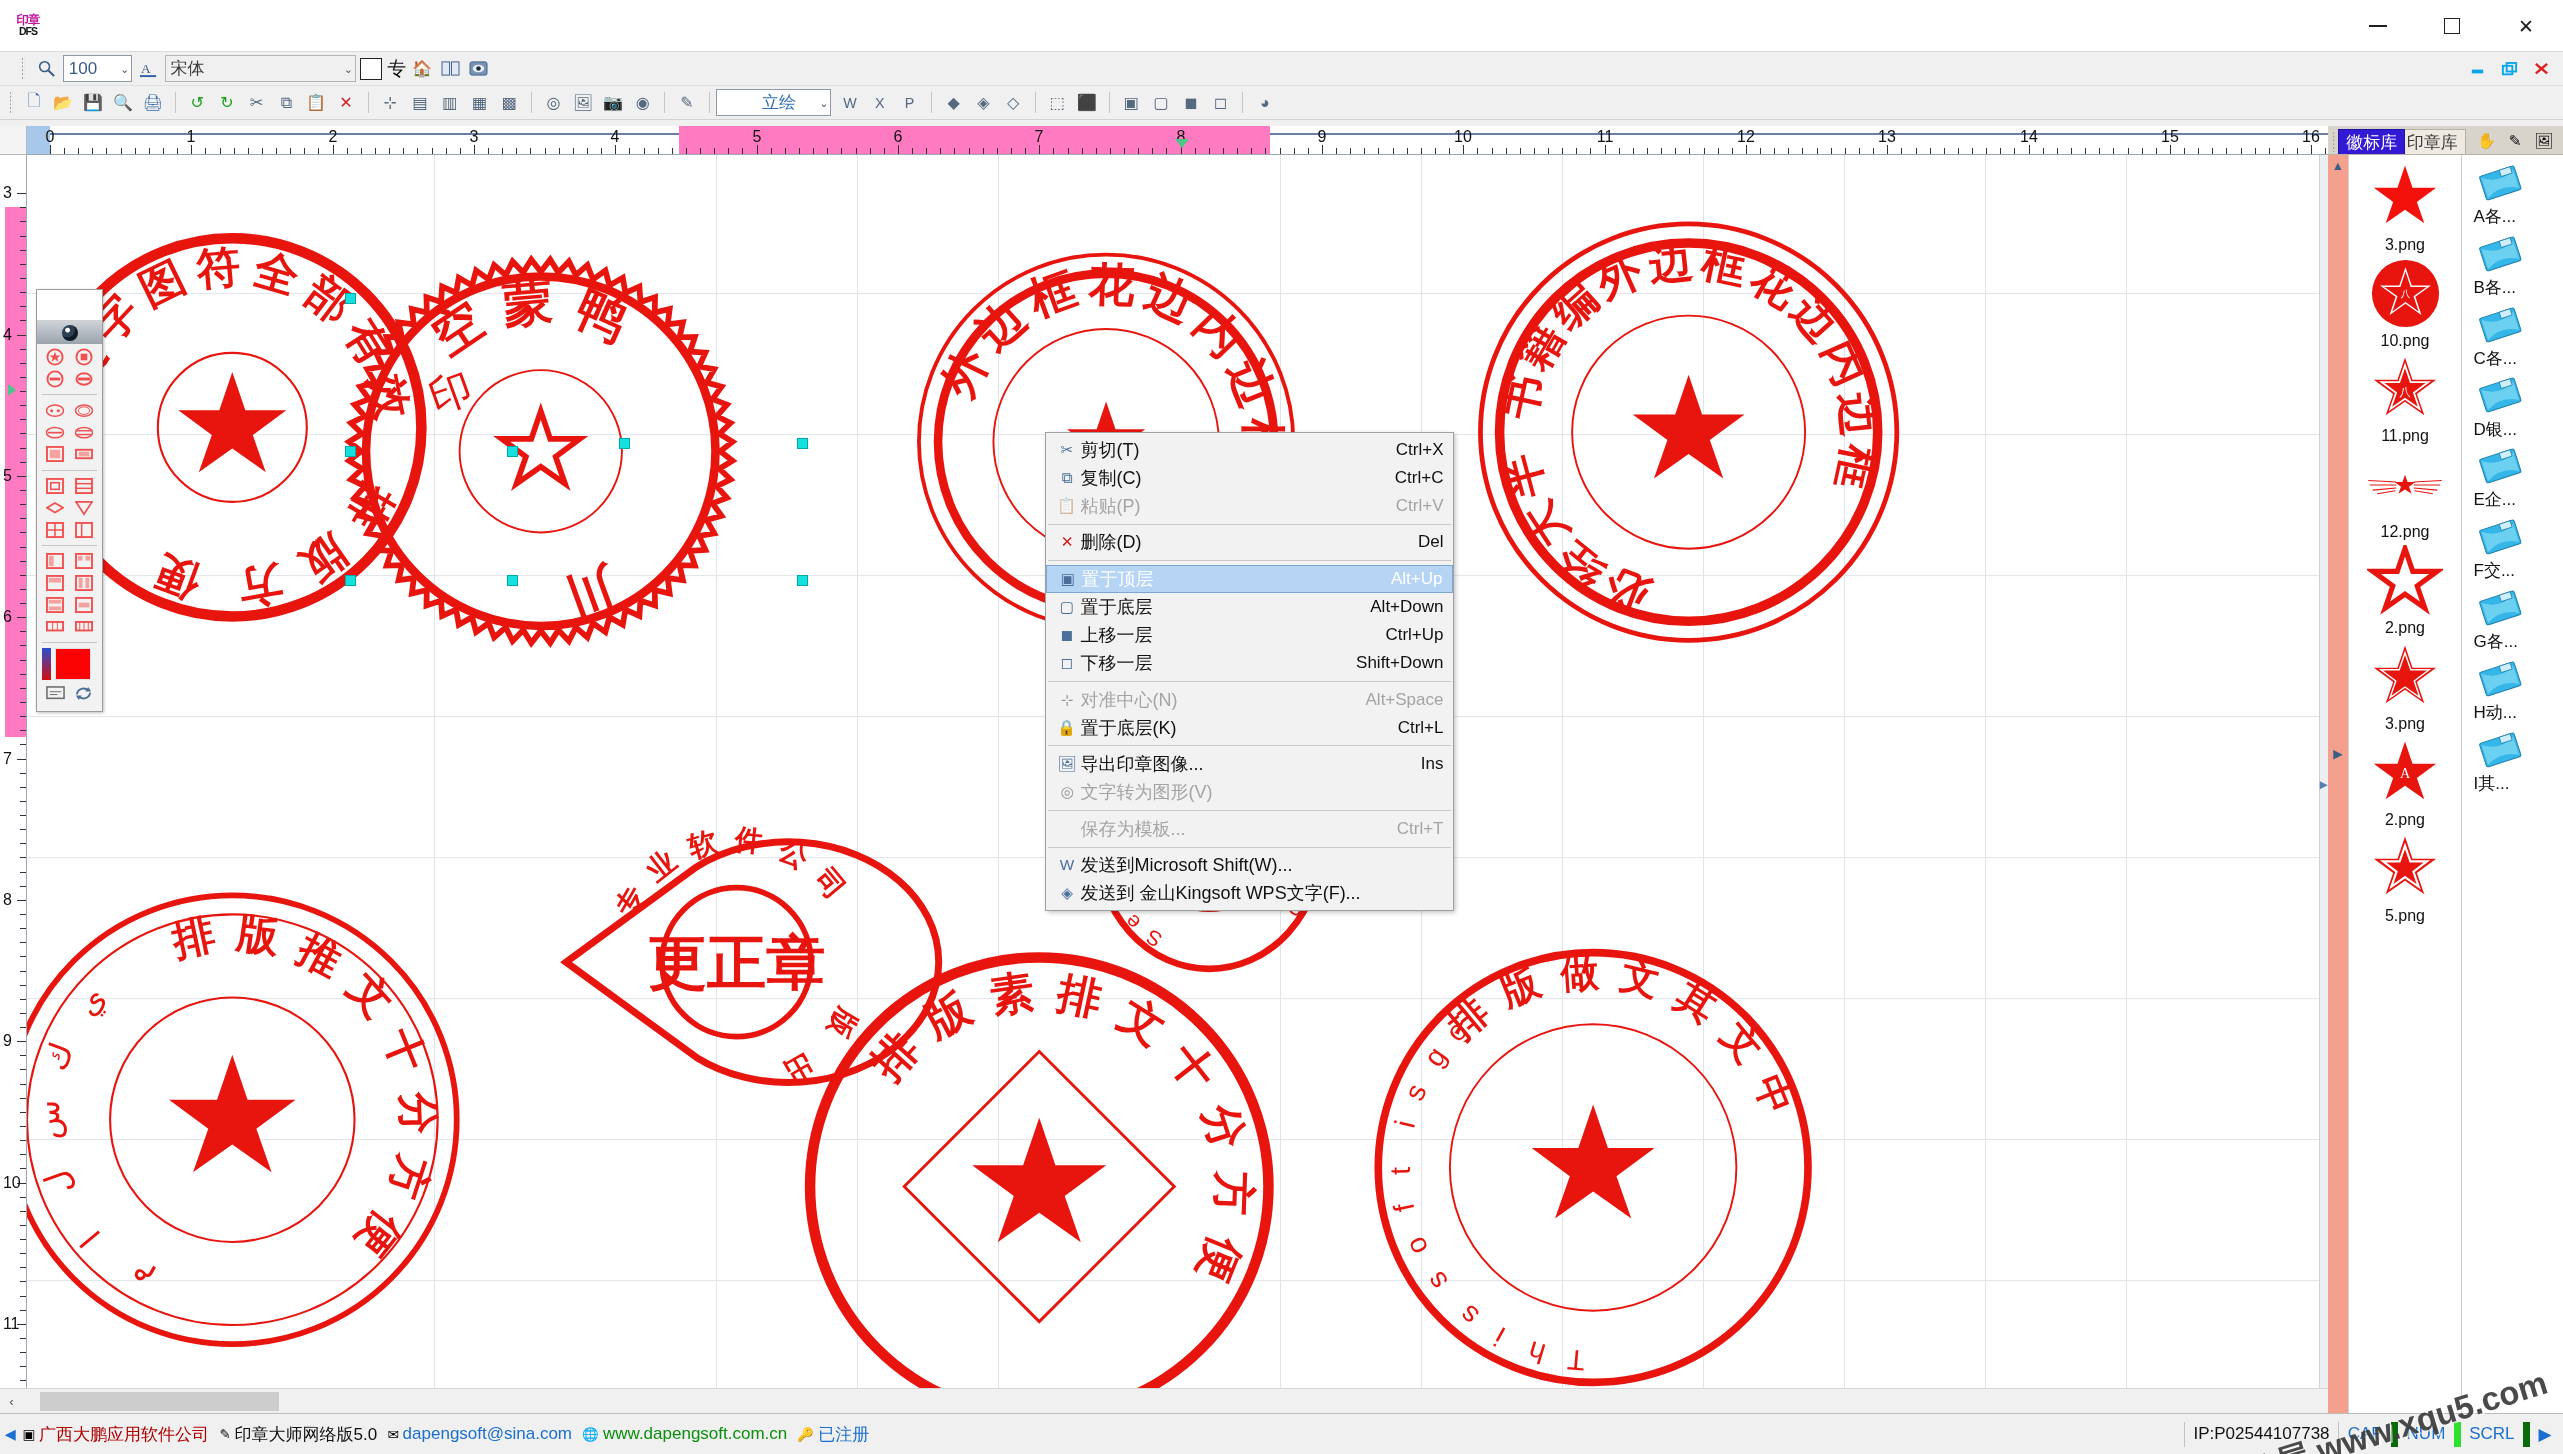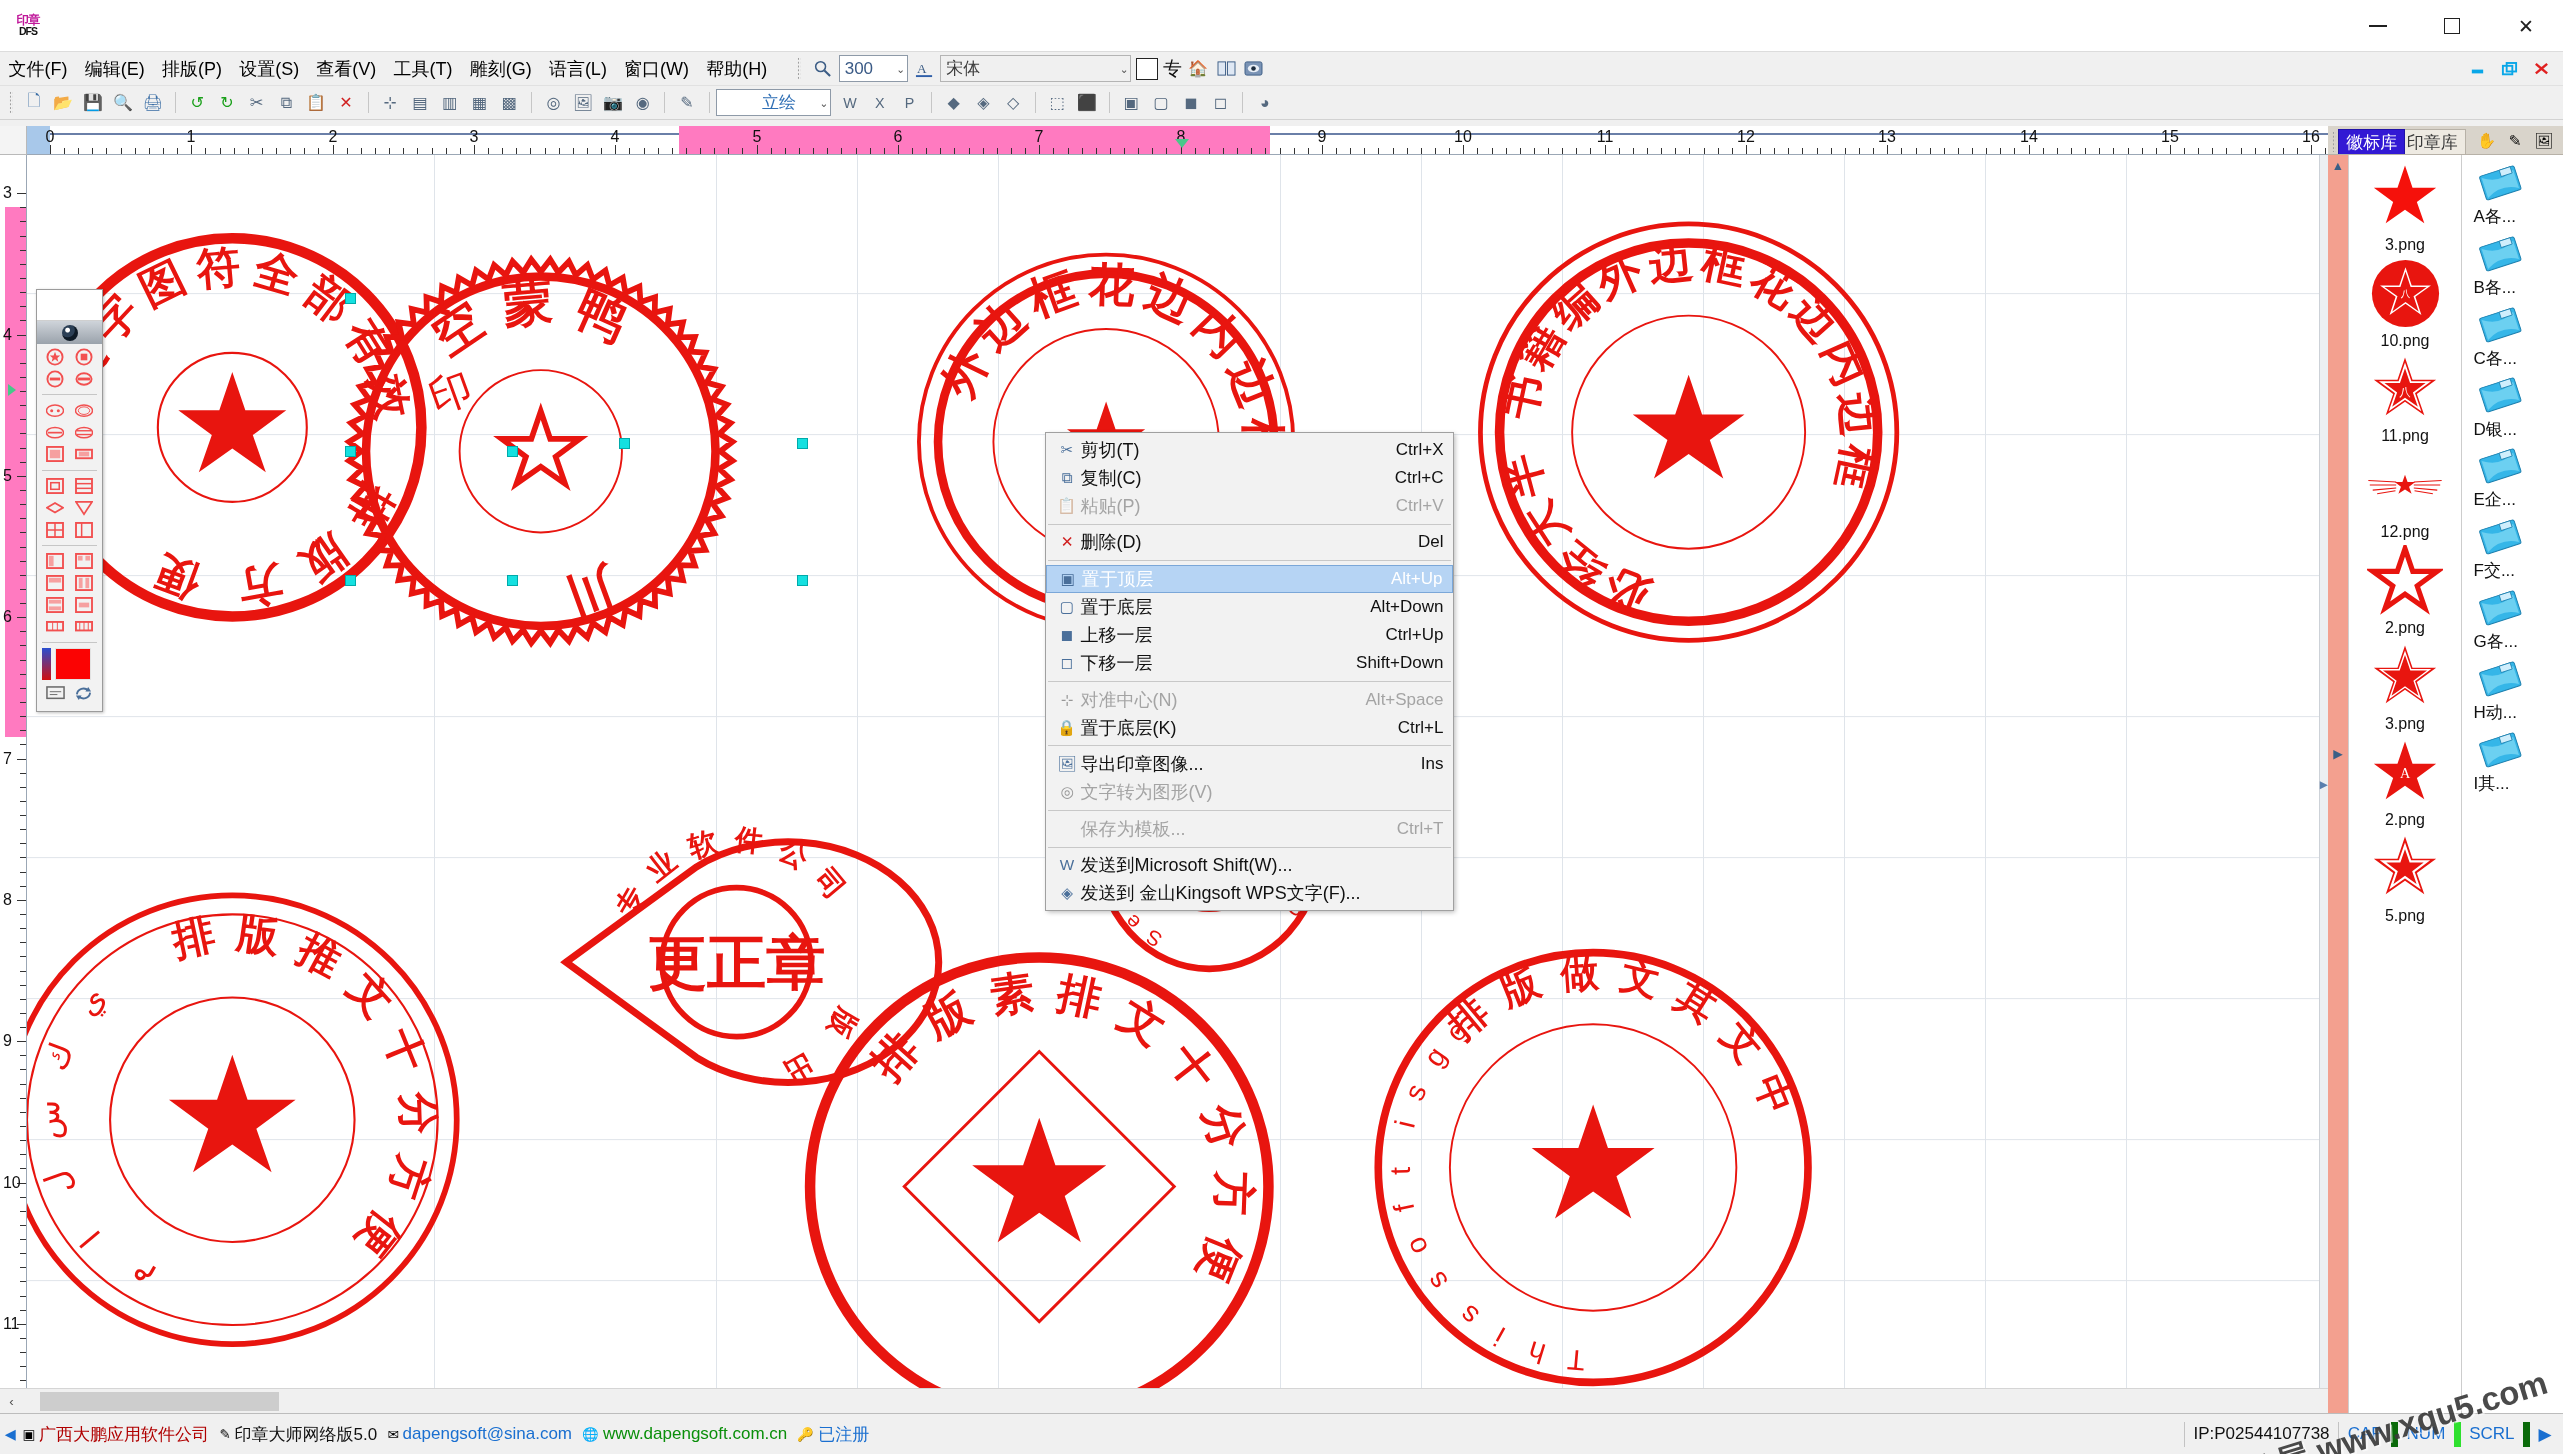--- a/index.html
+++ b/index.html
@@ -203,43 +203,31 @@
         <span class="mn"></span>
       </div>
     <div>
         <span class="sq"></span>
       </div>
     <div class="close">✕</div>
   </div>
 </div>
 
 <div id="menubar">
-  <div style="display:flex;align-items:center;" id="menu-items-holder">
-      <div class="menu-item">文件(F)</div>
-      <div class="menu-item">编辑(E)</div>
-      <div class="menu-item">排版(P)</div>
-      <div class="menu-item">设置(S)</div>
-      <div class="menu-item">查看(V)</div>
-      <div class="menu-item">工具(T)</div>
-      <div class="menu-item">雕刻(G)</div>
-      <div class="menu-item">语言(L)</div>
-      <div class="menu-item">窗口(W)</div>
-      <div class="menu-item">帮助(H)</div>
-    </div>
 
   <div id="menubar-tools">
     <div class="grip"></div>
     <span class="mini-icon">
       <svg width="19" height="19" viewBox="0 0 20 20">
           <circle cx="8" cy="8" r="5.2" fill="none" stroke="#3b5c85" stroke-width="1.6"></circle>
           <line x1="12" y1="12" x2="18" y2="18" stroke="#3b5c85" stroke-width="2.2"></line>
         </svg>
     </span>
     <div class="combo" style="width:69px">
-      <span class="cv">300</span>
+      <span class="cv">100</span>
         <span class="caret">⌄</span>
     </div>
     <span class="mini-icon">
       <svg width="19" height="19" viewBox="0 0 20 20" style="font-size:17px">
           <text x="2" y="15" font-size="14" fill="#3b5c85" font-family="Liberation Serif,serif">A</text>
           <line x1="1" y1="18" x2="18" y2="18" stroke="#2e5ea8" stroke-width="2"></line>
         </svg>
     </span>
     <div class="combo gray" style="width:191px">
       <span class="cv">宋体</span>

